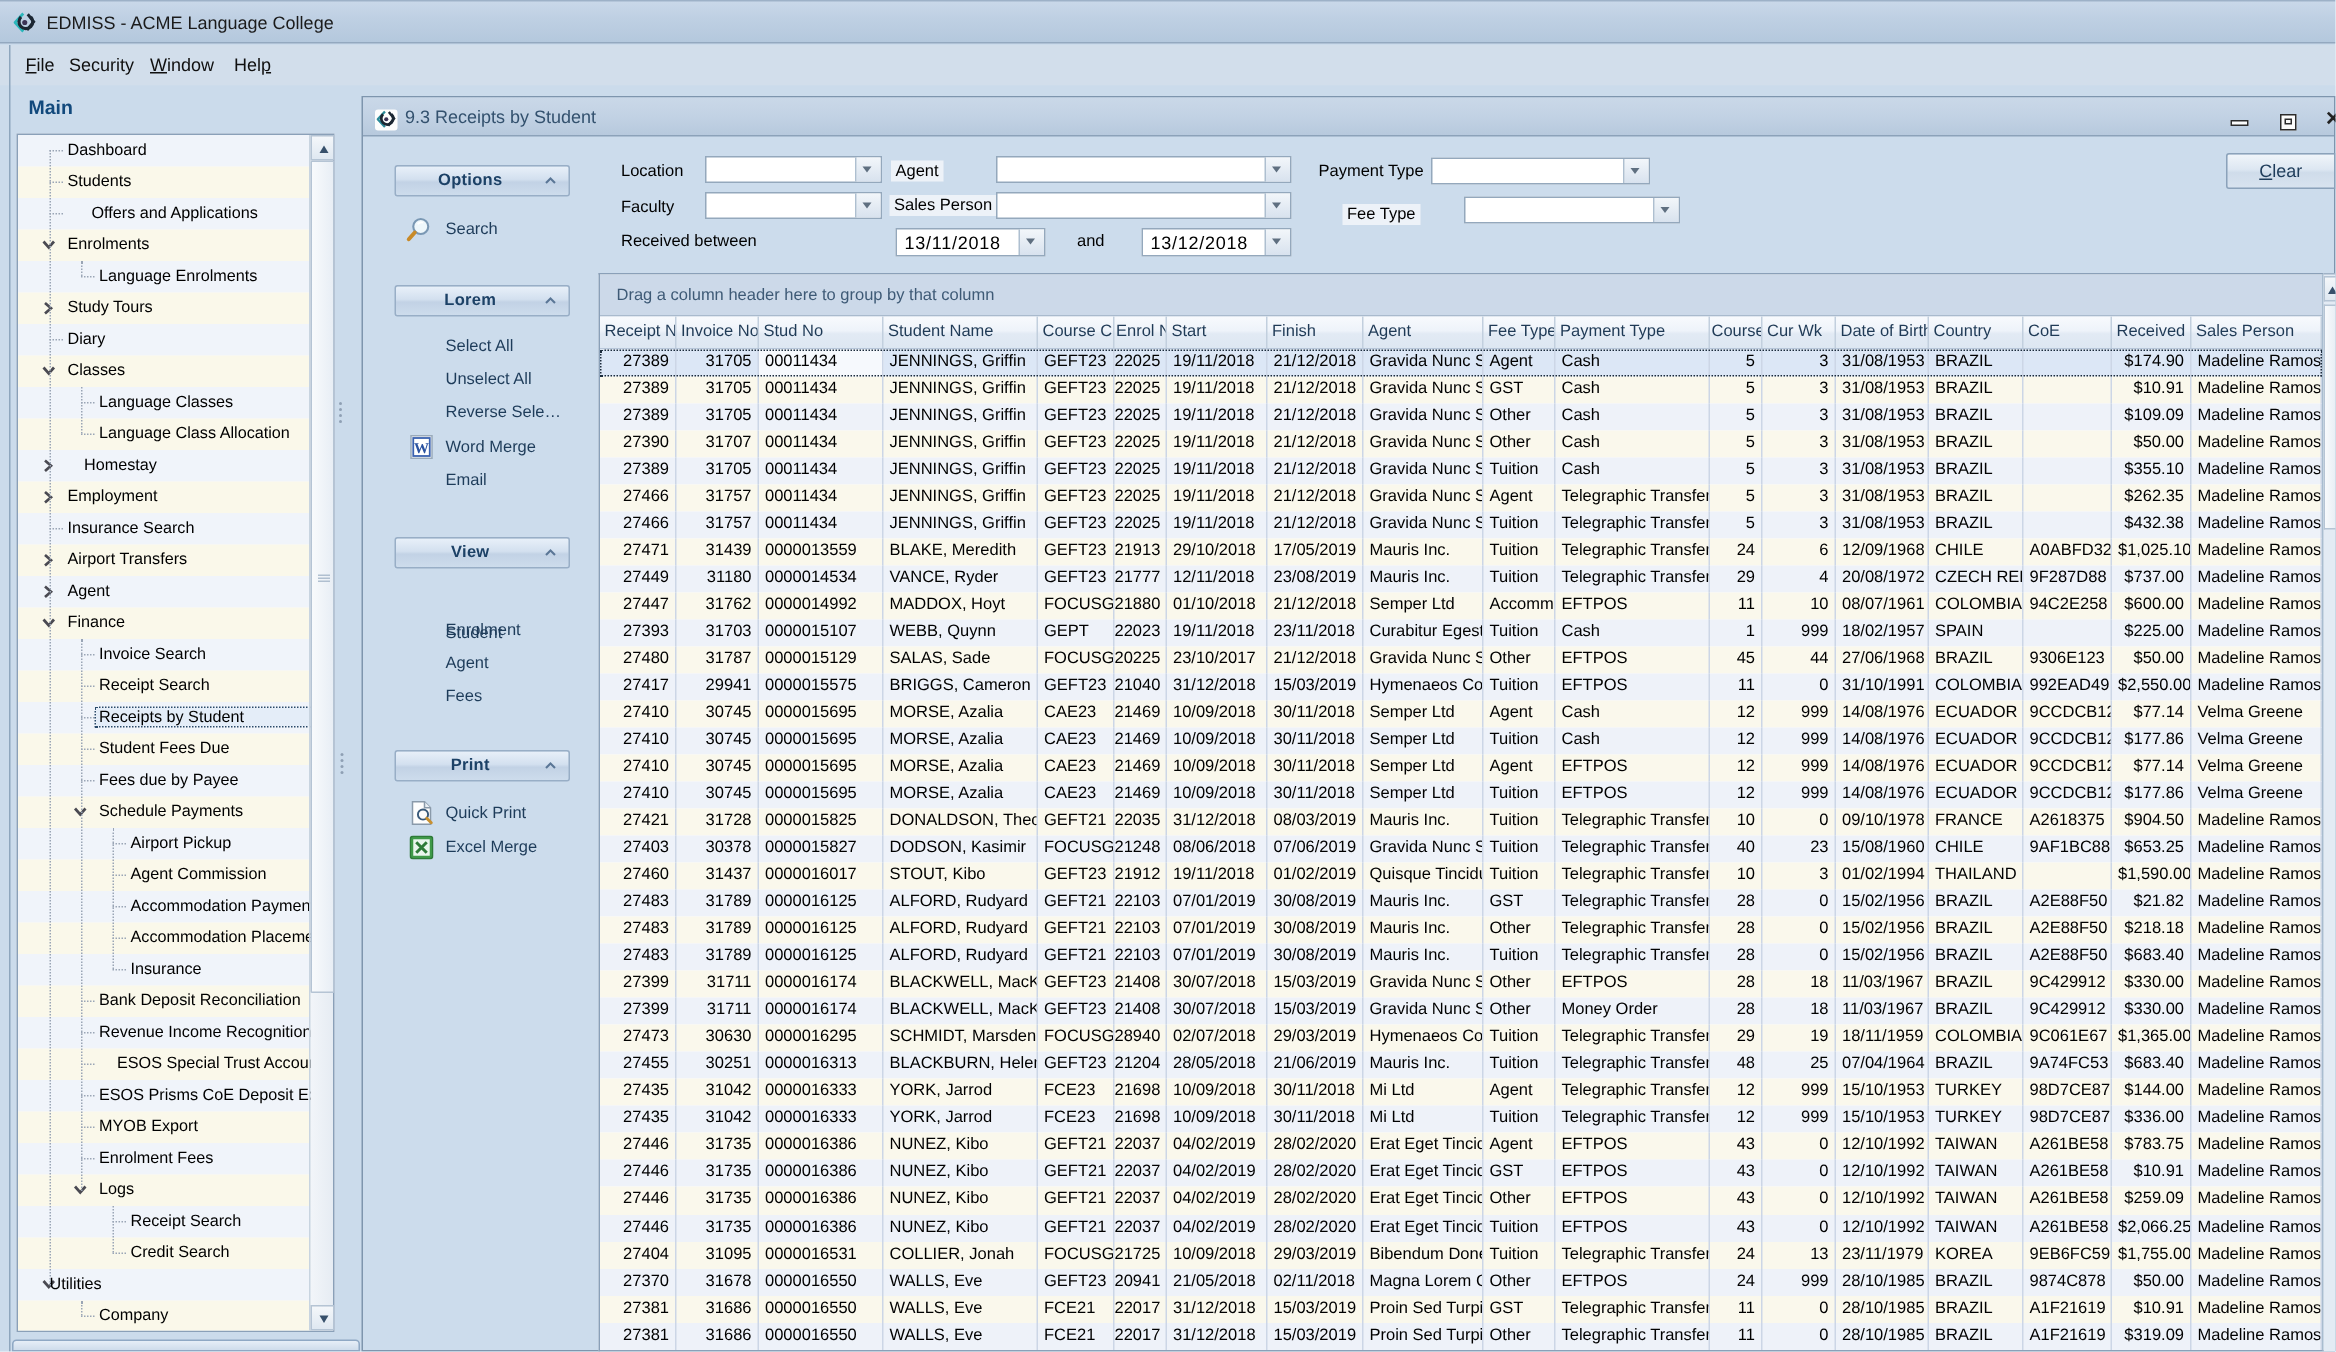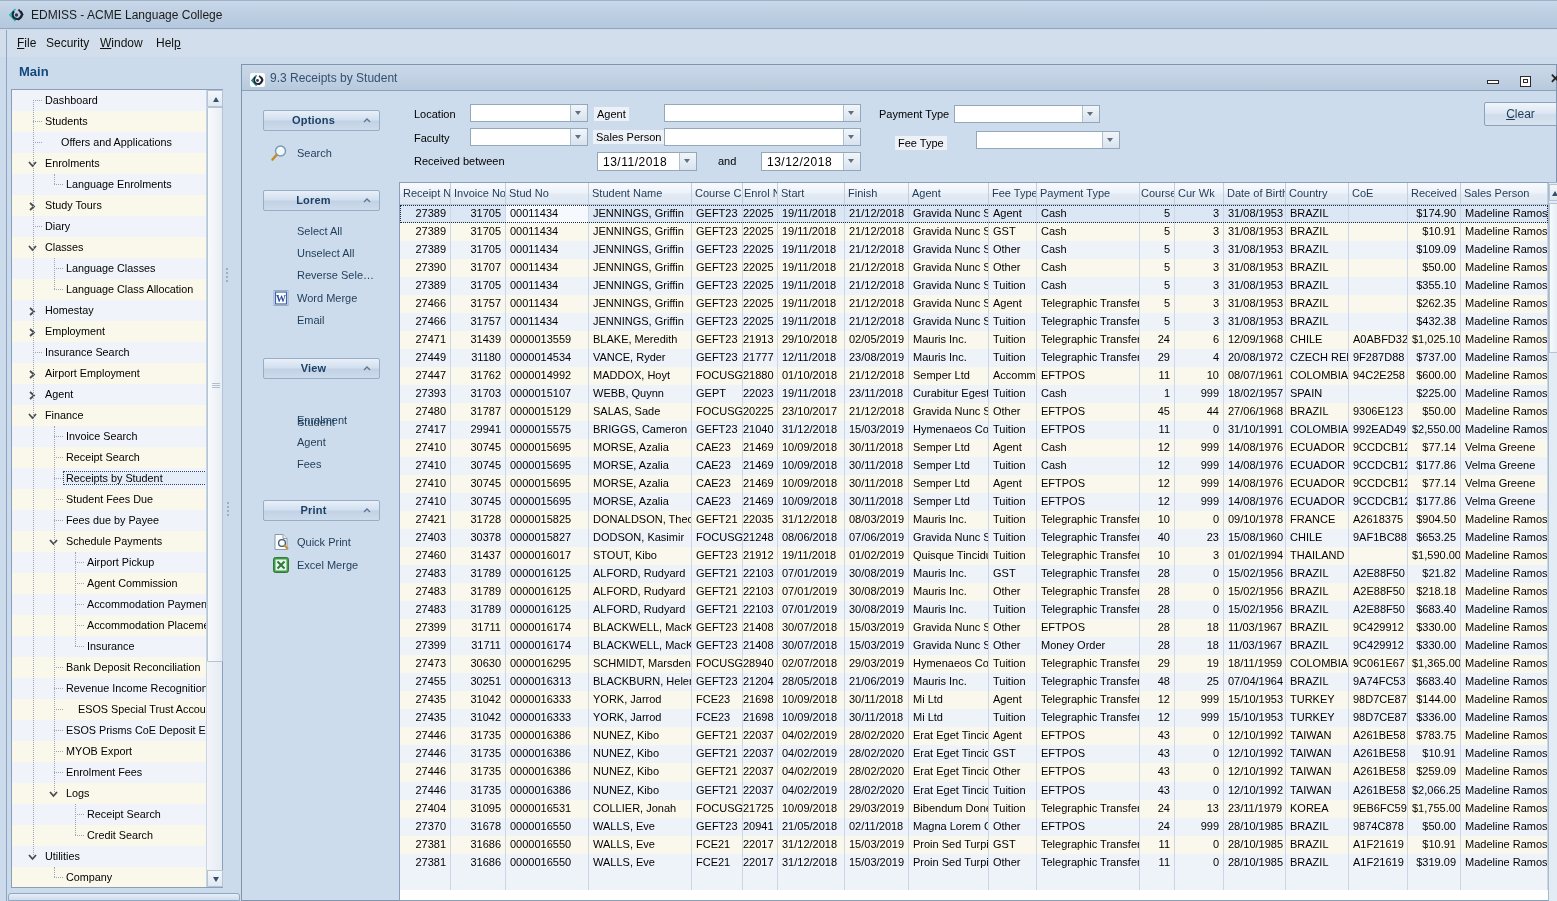--- a/index.html
+++ b/index.html
@@ -137,37 +137,37 @@
       <span class="tlab" style="left:54px">Language Classes</span>
     </div>
 <div class="trow tcream">
       <span class="tstub" style="left:42px;width:9px"></span>
       <span class="tlab" style="left:54px">Language Class Allocation</span>
     </div>
 <div class="trow tblue">
       <span class="tarw" style="left:16px"><svg class="tar" width="9" height="9" viewBox="0 0 9 9">
           <path d="M2 1 L6 4.5 L2 8" fill="none" stroke="#4a4a52" stroke-width="1.8"></path>
         </svg></span>
-      <span class="tlab" style="left:33px">Homestay</span>
+      <span class="tlab" style="left:44px">Homestay</span>
     </div>
 <div class="trow tcream">
       <span class="tarw" style="left:16px"><svg class="tar" width="9" height="9" viewBox="0 0 9 9">
           <path d="M2 1 L6 4.5 L2 8" fill="none" stroke="#4a4a52" stroke-width="1.8"></path>
         </svg></span>
       <span class="tlab" style="left:33px">Employment</span>
     </div>
 <div class="trow tblue">
       <span class="tstub" style="left:21px;width:9px"></span>
       <span class="tlab" style="left:33px">Insurance Search</span>
     </div>
 <div class="trow tcream">
       <span class="tarw" style="left:16px"><svg class="tar" width="9" height="9" viewBox="0 0 9 9">
           <path d="M2 1 L6 4.5 L2 8" fill="none" stroke="#4a4a52" stroke-width="1.8"></path>
         </svg></span>
-      <span class="tlab" style="left:33px">Airport Employment</span>
+      <span class="tlab" style="left:33px">Airport Transfers</span>
     </div>
 <div class="trow tblue">
       <span class="tarw" style="left:16px"><svg class="tar" width="9" height="9" viewBox="0 0 9 9">
           <path d="M2 1 L6 4.5 L2 8" fill="none" stroke="#4a4a52" stroke-width="1.8"></path>
         </svg></span>
       <span class="tlab" style="left:33px">Agent</span>
     </div>
 <div class="trow tcream">
       <span class="tarw" style="left:16px"><svg class="tar" width="9" height="9" viewBox="0 0 9 9">
           <path d="M1 2 L4.5 6 L8 2" fill="none" stroke="#4a4a52" stroke-width="1.8"></path>
@@ -255,21 +255,21 @@
       <span class="tlab" style="left:75px">Receipt Search</span>
     </div>
 <div class="trow tcream">
       <span class="tstub" style="left:63px;width:9px"></span>
       <span class="tlab" style="left:75px">Credit Search</span>
     </div>
 <div class="trow tblue">
       <span class="tarw" style="left:16px"><svg class="tar" width="9" height="9" viewBox="0 0 9 9">
           <path d="M1 2 L4.5 6 L8 2" fill="none" stroke="#4a4a52" stroke-width="1.8"></path>
         </svg></span>
-      <span class="tlab" style="left:33px">Utilities</span>
+      <span class="tlab" style="left:21px">Utilities</span>
     </div>
 <div class="trow tcream">
       <span class="tstub" style="left:42px;width:9px"></span>
       <span class="tlab" style="left:54px">Company</span>
     </div>
 <i class="tvline" style="left:21px;top:10px;height:757px"></i>
 <i class="tvline" style="left:42px;top:84px;height:10px"></i>
 <i class="tvline" style="left:42px;top:168px;height:31px"></i>
 <i class="tvline" style="left:42px;top:336px;height:368px"></i>
 <i class="tvline" style="left:63px;top:462px;height:94px"></i>
@@ -425,20 +425,23 @@
 <div class="abs" style="left:1549px;top:182px;width:8px;height:719px;background:#e3ebf4;border-top:1px solid #9fb2c6">
   <div style="position:absolute;left:0;top:1px;width:8px;height:17px;background:linear-gradient(180deg,#f4f7fa,#dfe8f1);border:1px solid #b5c4d4;border-right:none">
     <svg width="8" height="7" viewBox="0 0 8 7" style="position:absolute;left:1px;top:5px">
         <path d="M4 1 L7 6 L1 6 Z" fill="#37506b"></path>
       </svg>
   </div>
   <div style="position:absolute;left:0;top:20px;width:8px;height:150px;background:linear-gradient(90deg,#f8fafc,#e8eef5);border:1px solid #b5c4d4;border-right:none"></div>
 </div>
 
 <div id="grid" class="abs">
+  <div id="groupband">
+      <span>Drag a column header here to group by that column</span>
+    </div>
 <div class="hrow">
       <div class="hc" style="width:51px">Receipt No</div>
       <div class="hc" style="width:55px">Invoice No</div>
       <div class="hc" style="width:83px">Stud No</div>
       <div class="hc" style="width:103px">Student Name</div>
       <div class="hc" style="width:51px">Course Code</div>
       <div class="hc" style="width:35px;padding-left:1px">Enrol No</div>
       <div class="hc" style="width:67px">Start</div>
       <div class="hc" style="width:64px">Finish</div>
       <div class="hc" style="width:80px">Agent</div>
@@ -593,21 +596,21 @@
       <div class="gc al" style="width:87px">Madeline Ramos</div>
     </div>
 <div class="gr even">
       <div class="gc ar" style="width:51px">27471</div>
       <div class="gc ar" style="width:55px">31439</div>
       <div class="gc al" style="width:83px">0000013559</div>
       <div class="gc al" style="width:103px">BLAKE, Meredith</div>
       <div class="gc al" style="width:51px">GEFT23</div>
       <div class="gc ar" style="width:35px">21913</div>
       <div class="gc al" style="width:67px">29/10/2018</div>
-      <div class="gc al" style="width:64px">02/05/2019</div>
+      <div class="gc al" style="width:64px">17/05/2019</div>
       <div class="gc al" style="width:80px">Mauris Inc.</div>
       <div class="gc al" style="width:48px">Tuition</div>
       <div class="gc al" style="width:103px">Telegraphic Transfer</div>
       <div class="gc ar" style="width:35px">24</div>
       <div class="gc ar" style="width:49px">6</div>
       <div class="gc al" style="width:62px">12/09/1968</div>
       <div class="gc al" style="width:63px">CHILE</div>
       <div class="gc al" style="width:59px">A0ABFD32</div>
       <div class="gc al" style="width:53px">$1,025.10</div>
       <div class="gc al" style="width:87px">Madeline Ramos</div>

